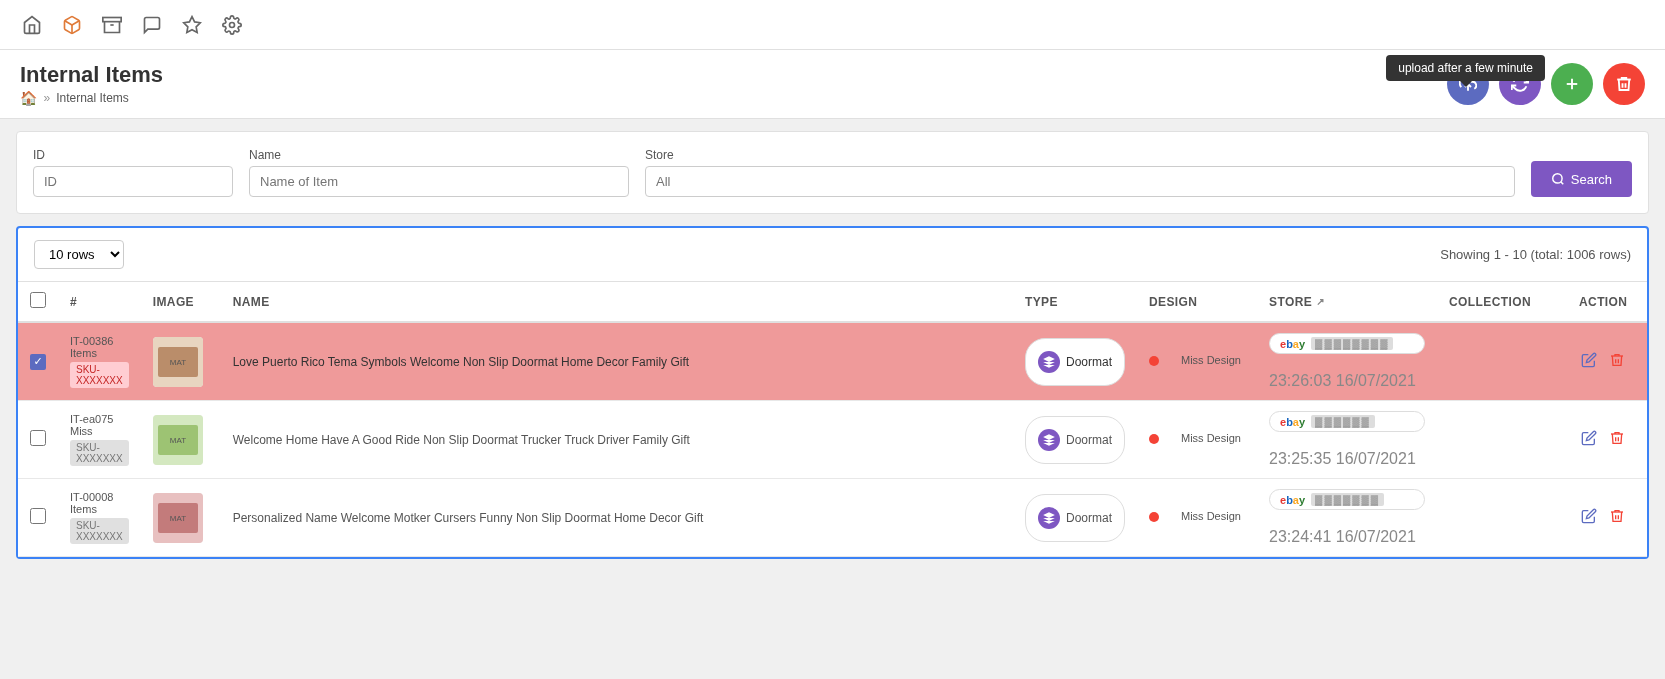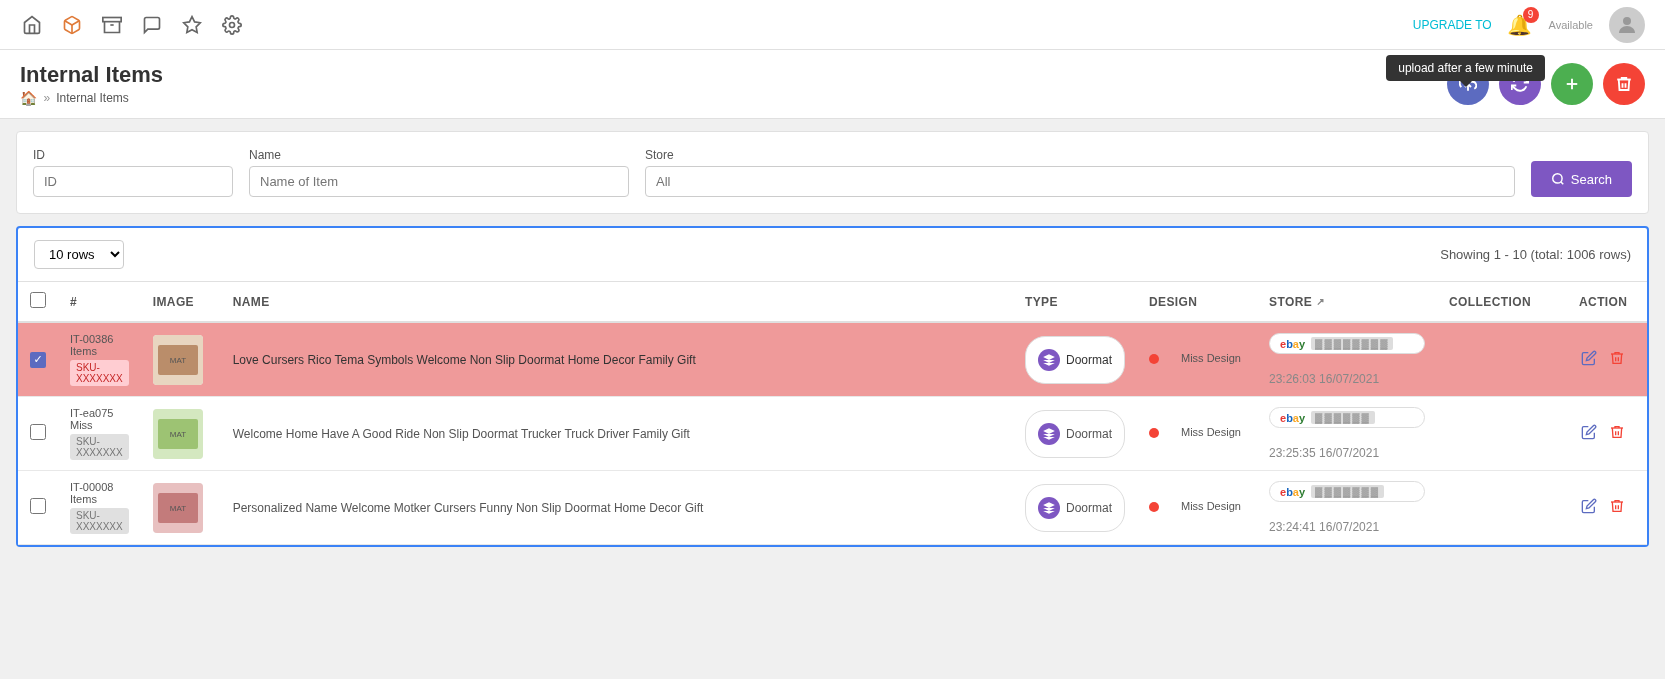--- a/index.html
+++ b/index.html
@@ -400,21 +400,21 @@
     .ebay-y { color: #2e7d32; }
     .store-name-blur {
       font-size: 10px;
       color: #999;
       background: #ddd;
       border-radius: 2px;
       letter-spacing: 2px;
       padding: 1px 4px;
     }
     .store-date {
-      font-size: 12px;
+      font-size: 16px;
       color: #888;
       margin-top: 16px;
     }
 
     .action-edit {
       color: #5c6bc0;
       font-size: 16px;
       cursor: pointer;
       background: none;
       border: none;
@@ -478,34 +478,20 @@
       <svg width="20" height="20" viewBox="0 0 24 24" fill="none" stroke="#666" stroke-width="2">
           <polygon points="12 2 15.09 8.26 22 9.27 17 14.14 18.18 21.02 12 17.77 5.82 21.02 7 14.14 2 9.27 8.91 8.26 12 2"></polygon>
         </svg>
     </span>
     <span class="nav-icon">
       <svg width="20" height="20" viewBox="0 0 24 24" fill="none" stroke="#666" stroke-width="2">
           <circle cx="12" cy="12" r="3"></circle>
           <path d="M19.4 15a1.65 1.65 0 00.33 1.82l.06.06a2 2 0 010 2.83 2 2 0 01-2.83 0l-.06-.06a1.65 1.65 0 00-1.82-.33 1.65 1.65 0 00-1 1.51V21a2 2 0 01-2 2 2 2 0 01-2-2v-.09A1.65 1.65 0 009 19.4a1.65 1.65 0 00-1.82.33l-.06.06a2 2 0 01-2.83-2.83l.06-.06A1.65 1.65 0 004.68 15a1.65 1.65 0 00-1.51-1H3a2 2 0 01-2-2 2 2 0 012-2h.09A1.65 1.65 0 004.6 9a1.65 1.65 0 00-.33-1.82l-.06-.06a2 2 0 012.83-2.83l.06.06A1.65 1.65 0 009 4.68a1.65 1.65 0 001-1.51V3a2 2 0 012-2 2 2 0 012 2v.09a1.65 1.65 0 001 1.51 1.65 1.65 0 001.82-.33l.06-.06a2 2 0 012.83 2.83l-.06.06A1.65 1.65 0 0019.4 9a1.65 1.65 0 001.51 1H21a2 2 0 012 2 2 2 0 01-2 2h-.09a1.65 1.65 0 00-1.51 1z"></path>
         </svg>
     </span>
-  </div>
-  <div class="nav-right">
-    <a class="nav-link">UPGRADE TO</a>
-    <div class="bell-container">
-      <span class="bell-icon">🔔</span>
-      <span class="bell-badge">9</span>
-    </div>
-    <span class="available-text">Available</span>
-    <div class="avatar">
-      <svg viewBox="0 0 24 24" fill="#999">
-          <circle cx="12" cy="8" r="4"></circle>
-          <path d="M4 20c0-4 3.6-7 8-7s8 3 8 7"></path>
-        </svg>
-    </div>
   </div>
 </div>
 
 <div class="page-header">
   <div class="page-title-section">
     <span class="page-title">Internal Items</span>
     <div class="breadcrumb">
       <span class="breadcrumb-icon">🏠</span>
       <span class="breadcrumb-sep">»</span>
       <span class="breadcrumb-current">Internal Items</span>
@@ -614,21 +600,21 @@
           <td class="col-image">
             <div class="product-thumb">
               <svg width="50" height="50" viewBox="0 0 50 50">
                   <rect width="50" height="50" fill="#e8d5c0"></rect>
                   <rect x="5" y="10" width="40" height="30" rx="2" fill="#8B4513" opacity="0.5"></rect>
                   <text x="25" y="28" text-anchor="middle" font-size="8" fill="#555">MAT</text>
                 </svg>
             </div>
           </td>
           <td class="col-name">
-            <span>Love Cursers Rico Tema Symbols Welcome Non Slip Doormat Home Decor Family Gift</span>
+            <span>Love Puerto Rico Tema Symbols Welcome Non Slip Doormat Home Decor Family Gift</span>
           </td>
           <td class="col-type">
             <div class="type-badge">
               <div class="type-icon">
                 <svg width="14" height="14" viewBox="0 0 24 24" fill="#fff">
                     <path d="M12 2L2 7l10 5 10-5-10-5zM2 17l10 5 10-5M2 12l10 5 10-5"></path>
                   </svg>
               </div>
               <span>Doormat</span>
             </div>

